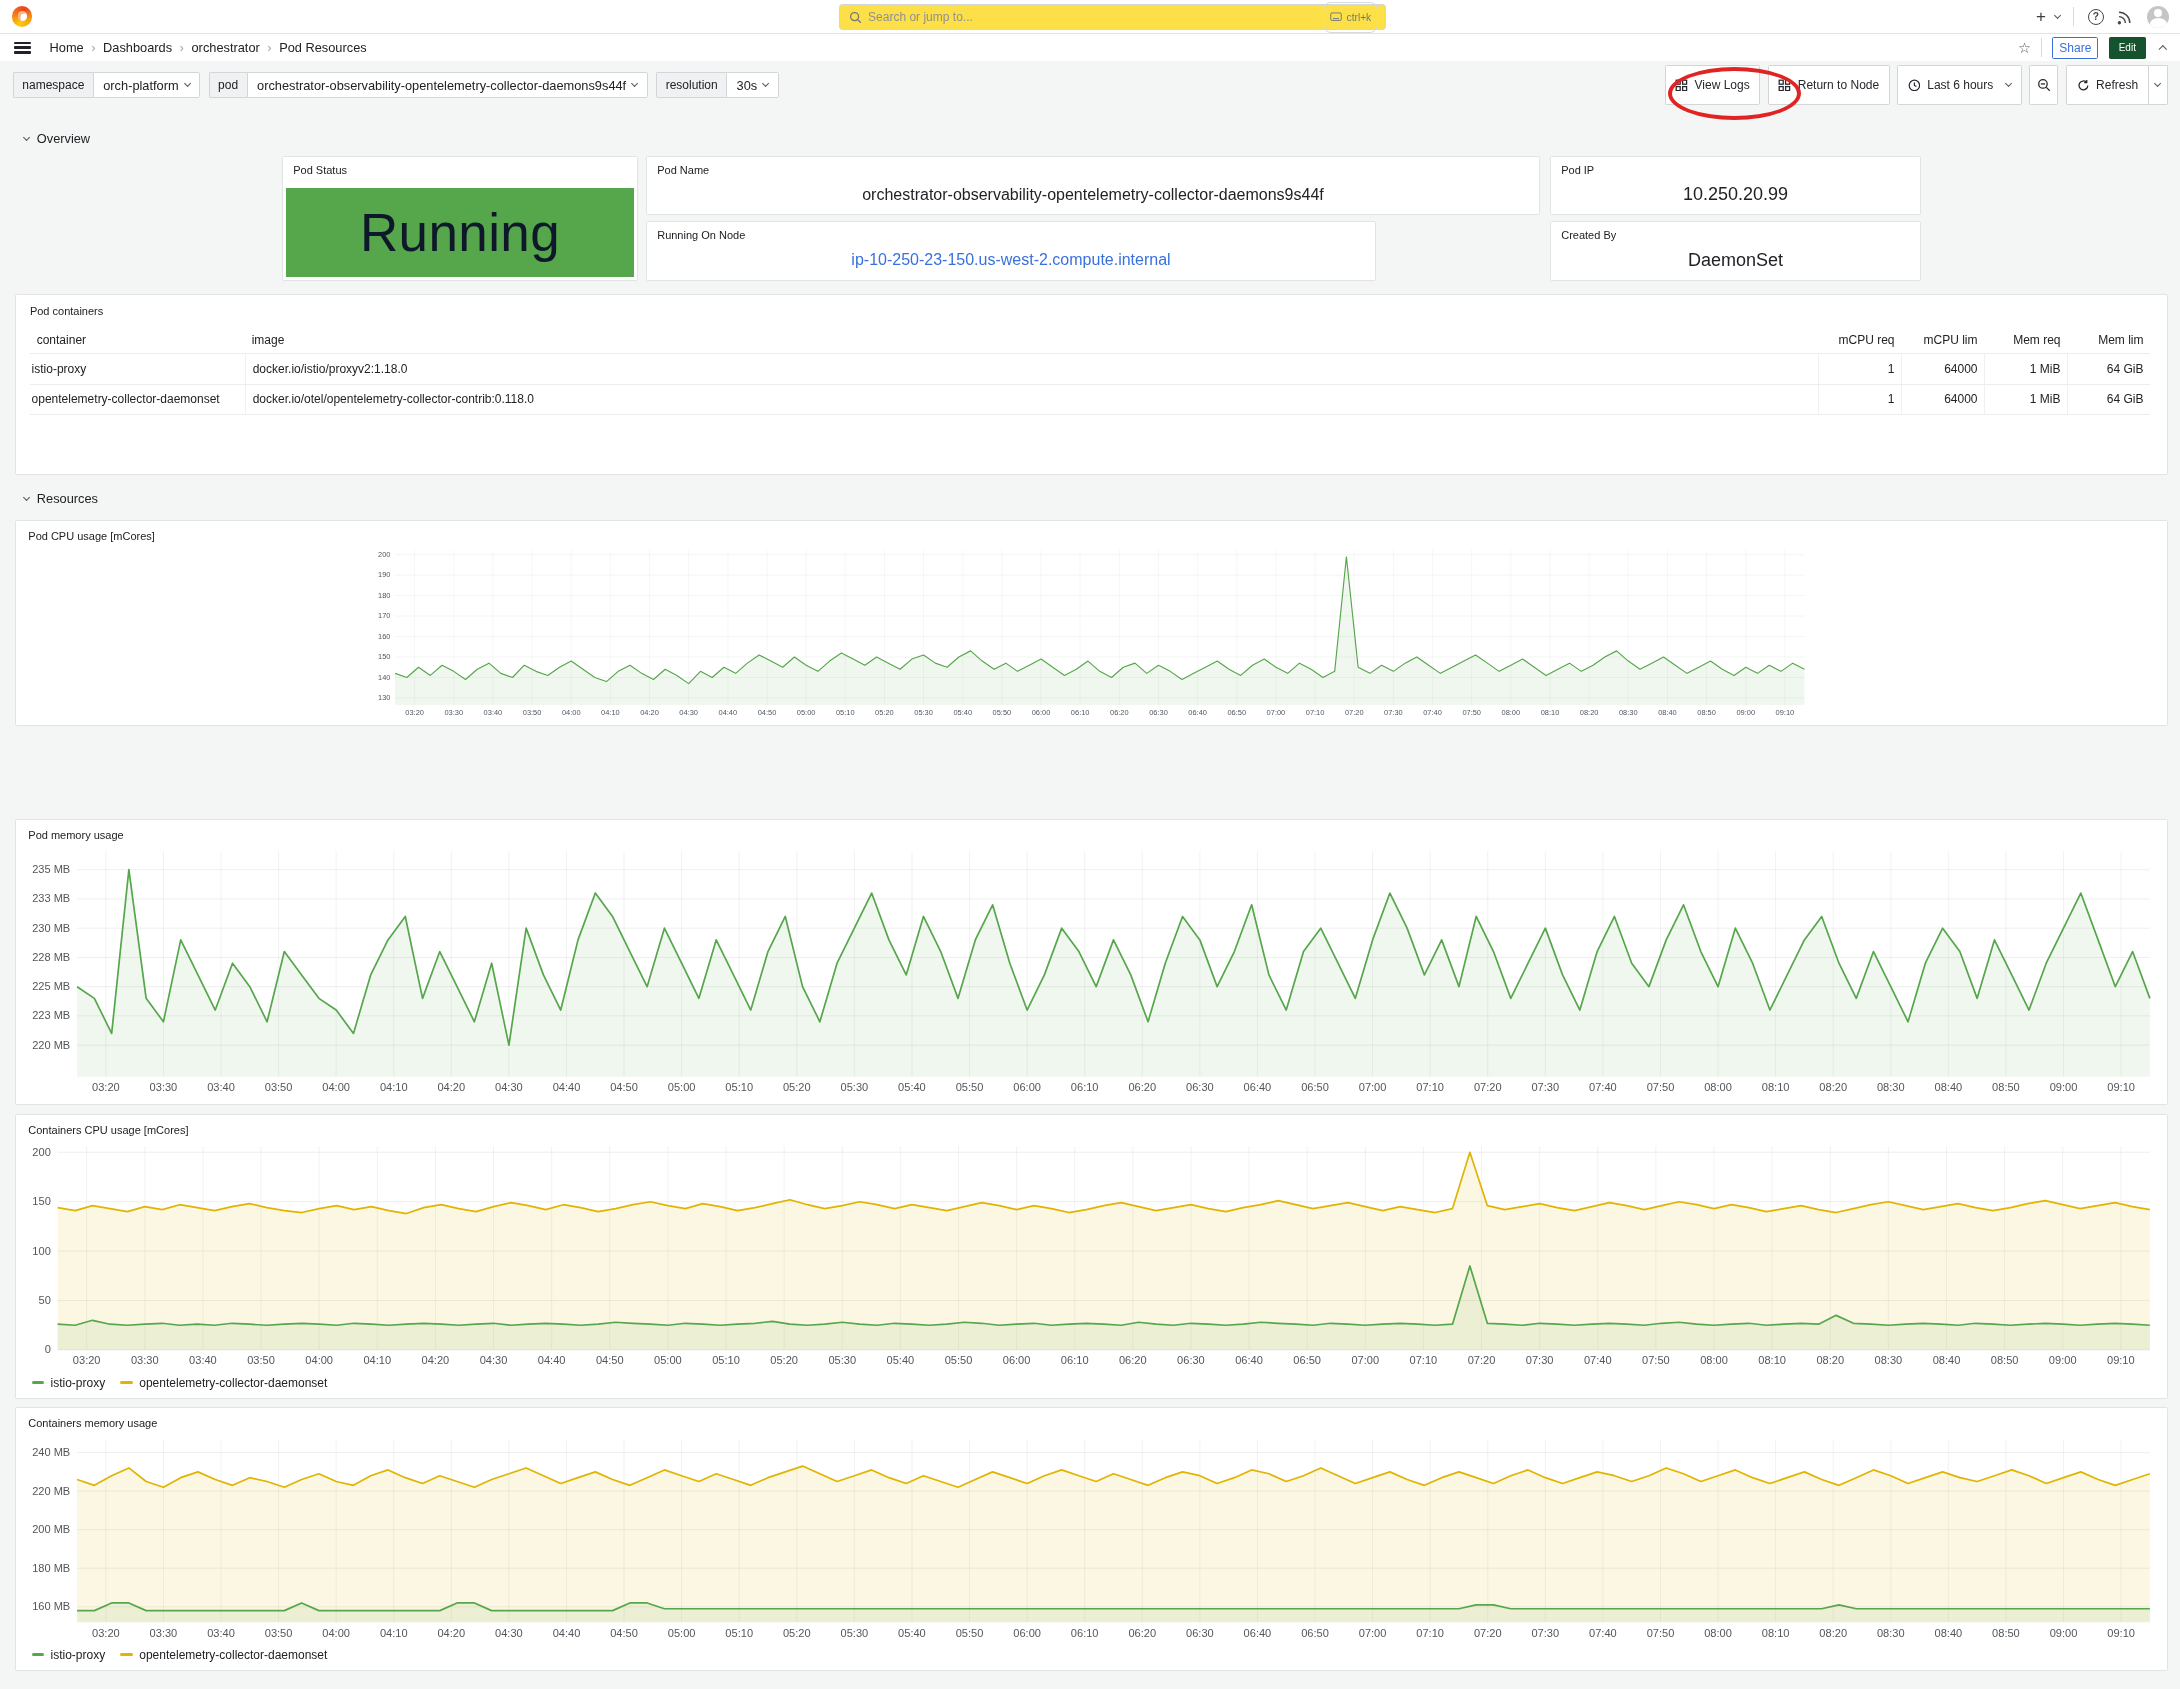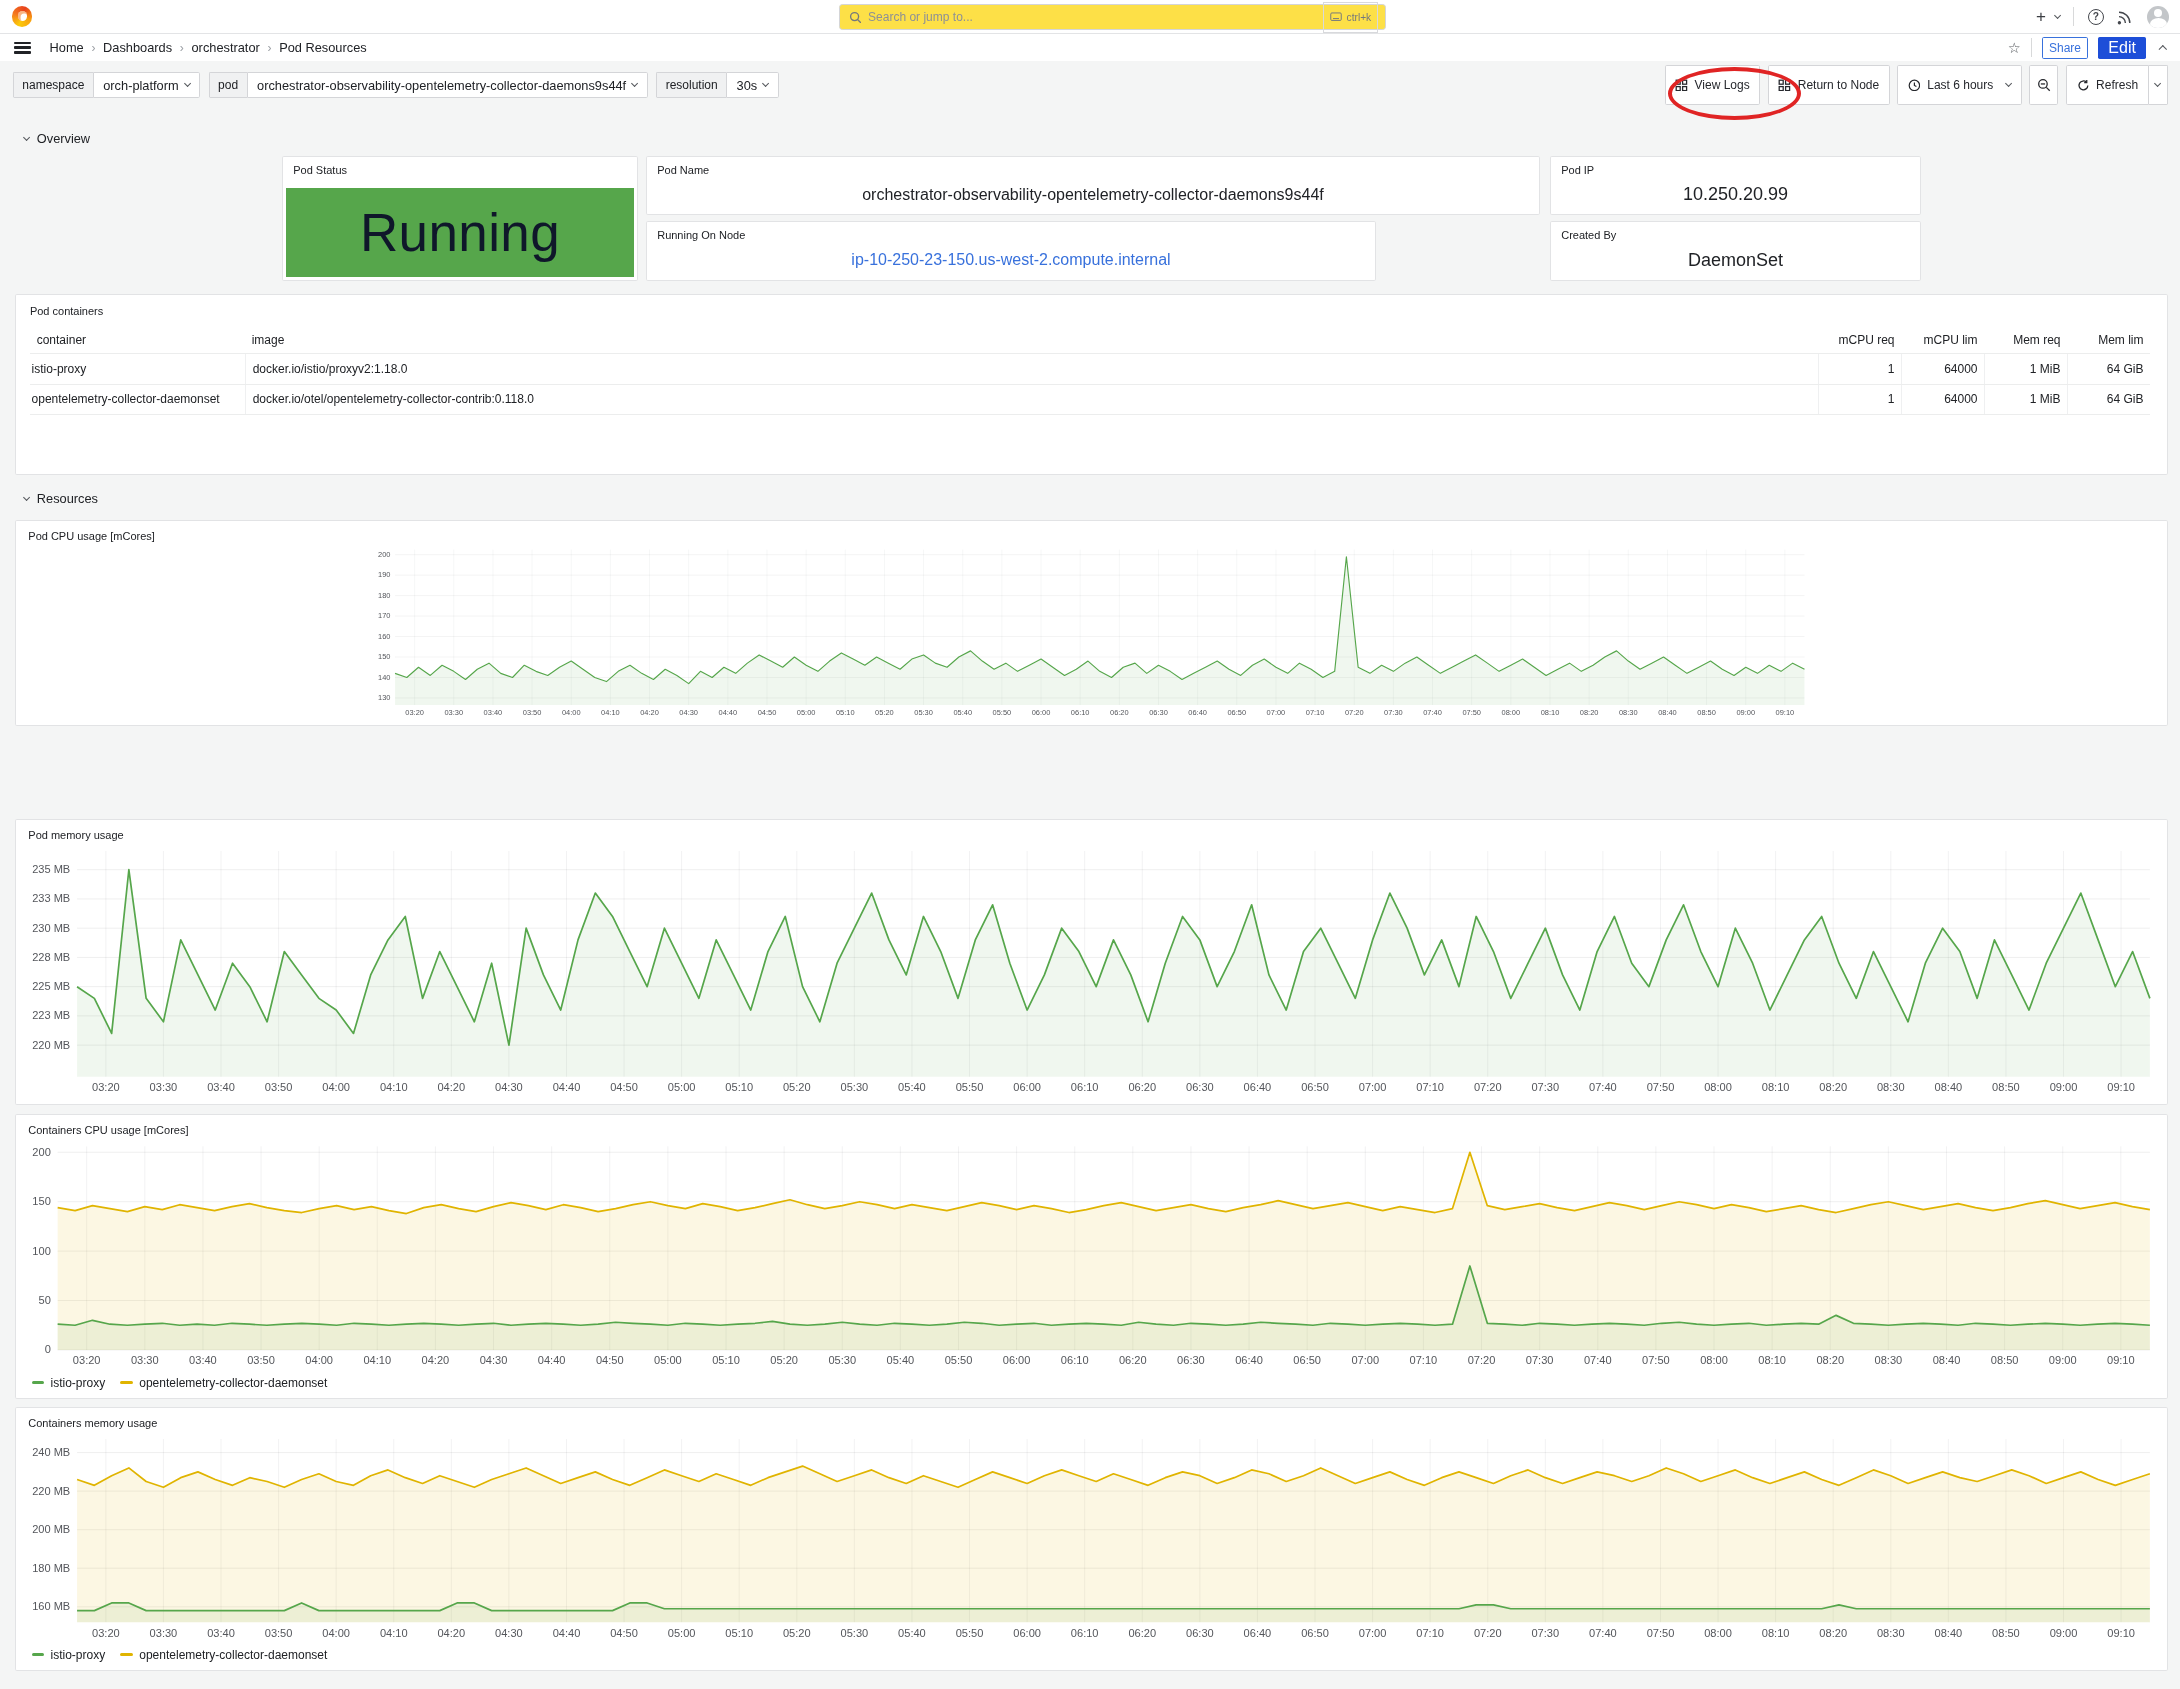--- a/index.html
+++ b/index.html
@@ -6,40 +6,40 @@
   html,body { width:2181px; height:1690px; }
   body { background:#f4f5f5; font-family:"Liberation Sans", sans-serif; color:#202226; position:relative; overflow:hidden; }
 
   
   .hdr { position:absolute; left:0; top:0; width:2181px; height:34px; background:#fff; border-bottom:0.9px solid #e3e4e6; display:flex; align-items:center; padding:0 12px; }
   .logo { width:20.4px; height:20.4px; border-radius:50%; background:conic-gradient(from 200deg,#fbca0a,#f4781f,#e8421d,#f9a00f,#fbca0a); position:relative; }
   .logo:after { content:""; position:absolute; left:6px; top:5.1px; width:9.4px; height:9.4px; border-radius:50%; background:#fff; box-shadow:1.7px 1.7px 0 0.9px rgba(244,120,31,.55) inset; }
   .search { position:absolute; left:839px; top:4.3px; width:547px; height:25.6px; border:0.9px solid #d4d5d8; border-radius:3.4px; background:#fde047; display:flex; align-items:center; padding:0 6.8px 0 8.5px; gap:6.8px; }
   .search input { border:none; outline:none; flex:1; font:12px "Liberation Sans",sans-serif; color:#202226; background:transparent; }
   .search input::placeholder { color:#8d9096; }
-  .kbd { display:flex; align-items:center; gap:4.3px; border:0.9px solid #d8d9dc; border-radius:0; padding:9px 6px; font-size:10.2px; color:#75787d; }
+  .kbd { display:flex; align-items:center; gap:4.3px; border:0.9px solid #d8d9dc; border-radius:8px; padding:9px 6px; font-size:10.2px; color:#75787d; }
   .hdr-right { margin-left:auto; display:flex; align-items:center; gap:13.6px; }
   .vdiv { width:0.9px; height:19px; background:#d8d9da; }
   .icnbtn { display:flex; align-items:center; gap:2.6px; color:#3a3d42; cursor:pointer; }
   .qhelp { width:16px; height:16px; border:1.4px solid #44474d; border-radius:50%; font-size:10.2px; font-weight:700; color:#44474d; display:flex; align-items:center; justify-content:center; }
   .avatar { width:22px; height:22px; border-radius:50%; background:#c3c6c9; overflow:hidden; position:relative; }
   .avatar:before { content:""; position:absolute; left:6.8px; top:3.4px; width:8.5px; height:8.5px; border-radius:50%; background:#fff; }
   .avatar:after { content:""; position:absolute; left:2.6px; top:12.8px; width:17px; height:12px; border-radius:50%; background:#fff; }
 
   
   .crumbrow { position:absolute; left:0; top:34px; width:2181px; height:27px; background:#fff; display:flex; align-items:center; padding:0 13.6px; }
   .burger { width:17px; height:12px; display:flex; flex-direction:column; justify-content:space-between; cursor:pointer; margin-right:19px; }
   .burger i { height:2.2px; background:#202226; border-radius:0.9px; }
   .crumbs { display:flex; align-items:center; font-size:12.8px; }
   .crumbs .sep { color:#9da1a6; margin:0 7.7px; font-size:12px; }
   .crumbs a { color:#202226; text-decoration:none; cursor:pointer; }
   .crumb-right { margin-left:auto; display:flex; align-items:center; gap:10.2px; }
   .star { font-size:14.5px; color:#55585d; cursor:pointer; }
   .btn-share { height:22px; padding:0 6px; border:0.9px solid #3871dc; border-radius:1.7px; background:#fff; color:#3871dc; font-size:12px; display:flex; align-items:center; cursor:pointer; }
-  .btn-edit { height:22px; padding:0 10.2px; border:none; border-radius:1.7px; background:#1d4ed8; color:#fff; font-size:16px; display:flex; align-items:center; cursor:pointer; }
+  .btn-edit { height:22px; padding:0 10.2px; border:none; border-radius:1.7px; background:#14532d; color:#fff; font-size:10px; display:flex; align-items:center; cursor:pointer; }
   .chev { display:inline-block; width:6px; height:6px; border-right:1.4px solid currentColor; border-bottom:1.4px solid currentColor; transform:rotate(45deg) translateY(-1.7px); }
   .chev.up { transform:rotate(-135deg) translateY(-1.7px); }
   .caret { display:inline-block; width:5.1px; height:5.1px; border-right:1.3px solid #55585d; border-bottom:1.3px solid #55585d; transform:rotate(45deg); margin-left:6px; margin-top:-2.6px; }
 
   
   .toolbar { position:absolute; left:0; top:61px; width:2181px; height:48px; display:flex; align-items:center; padding:0 12.8px; }
   .vargroup { display:flex; height:25.6px; margin-right:8.5px; }
   .vargroup .vlabel { display:flex; align-items:center; padding:0 8.5px; background:#f0f1f2; border:0.9px solid #d4d5d8; border-right:none; border-radius:1.7px 0 0 1.7px; font-size:12px; color:#202226; }
   .vargroup .vvalue { display:flex; align-items:center; padding:0 9.4px; background:#fff; border:0.9px solid #d4d5d8; border-radius:0 1.7px 1.7px 0; font-size:12.8px; cursor:pointer; }
   .tb-right { margin-left:auto; display:flex; align-items:center; gap:7.7px; }

